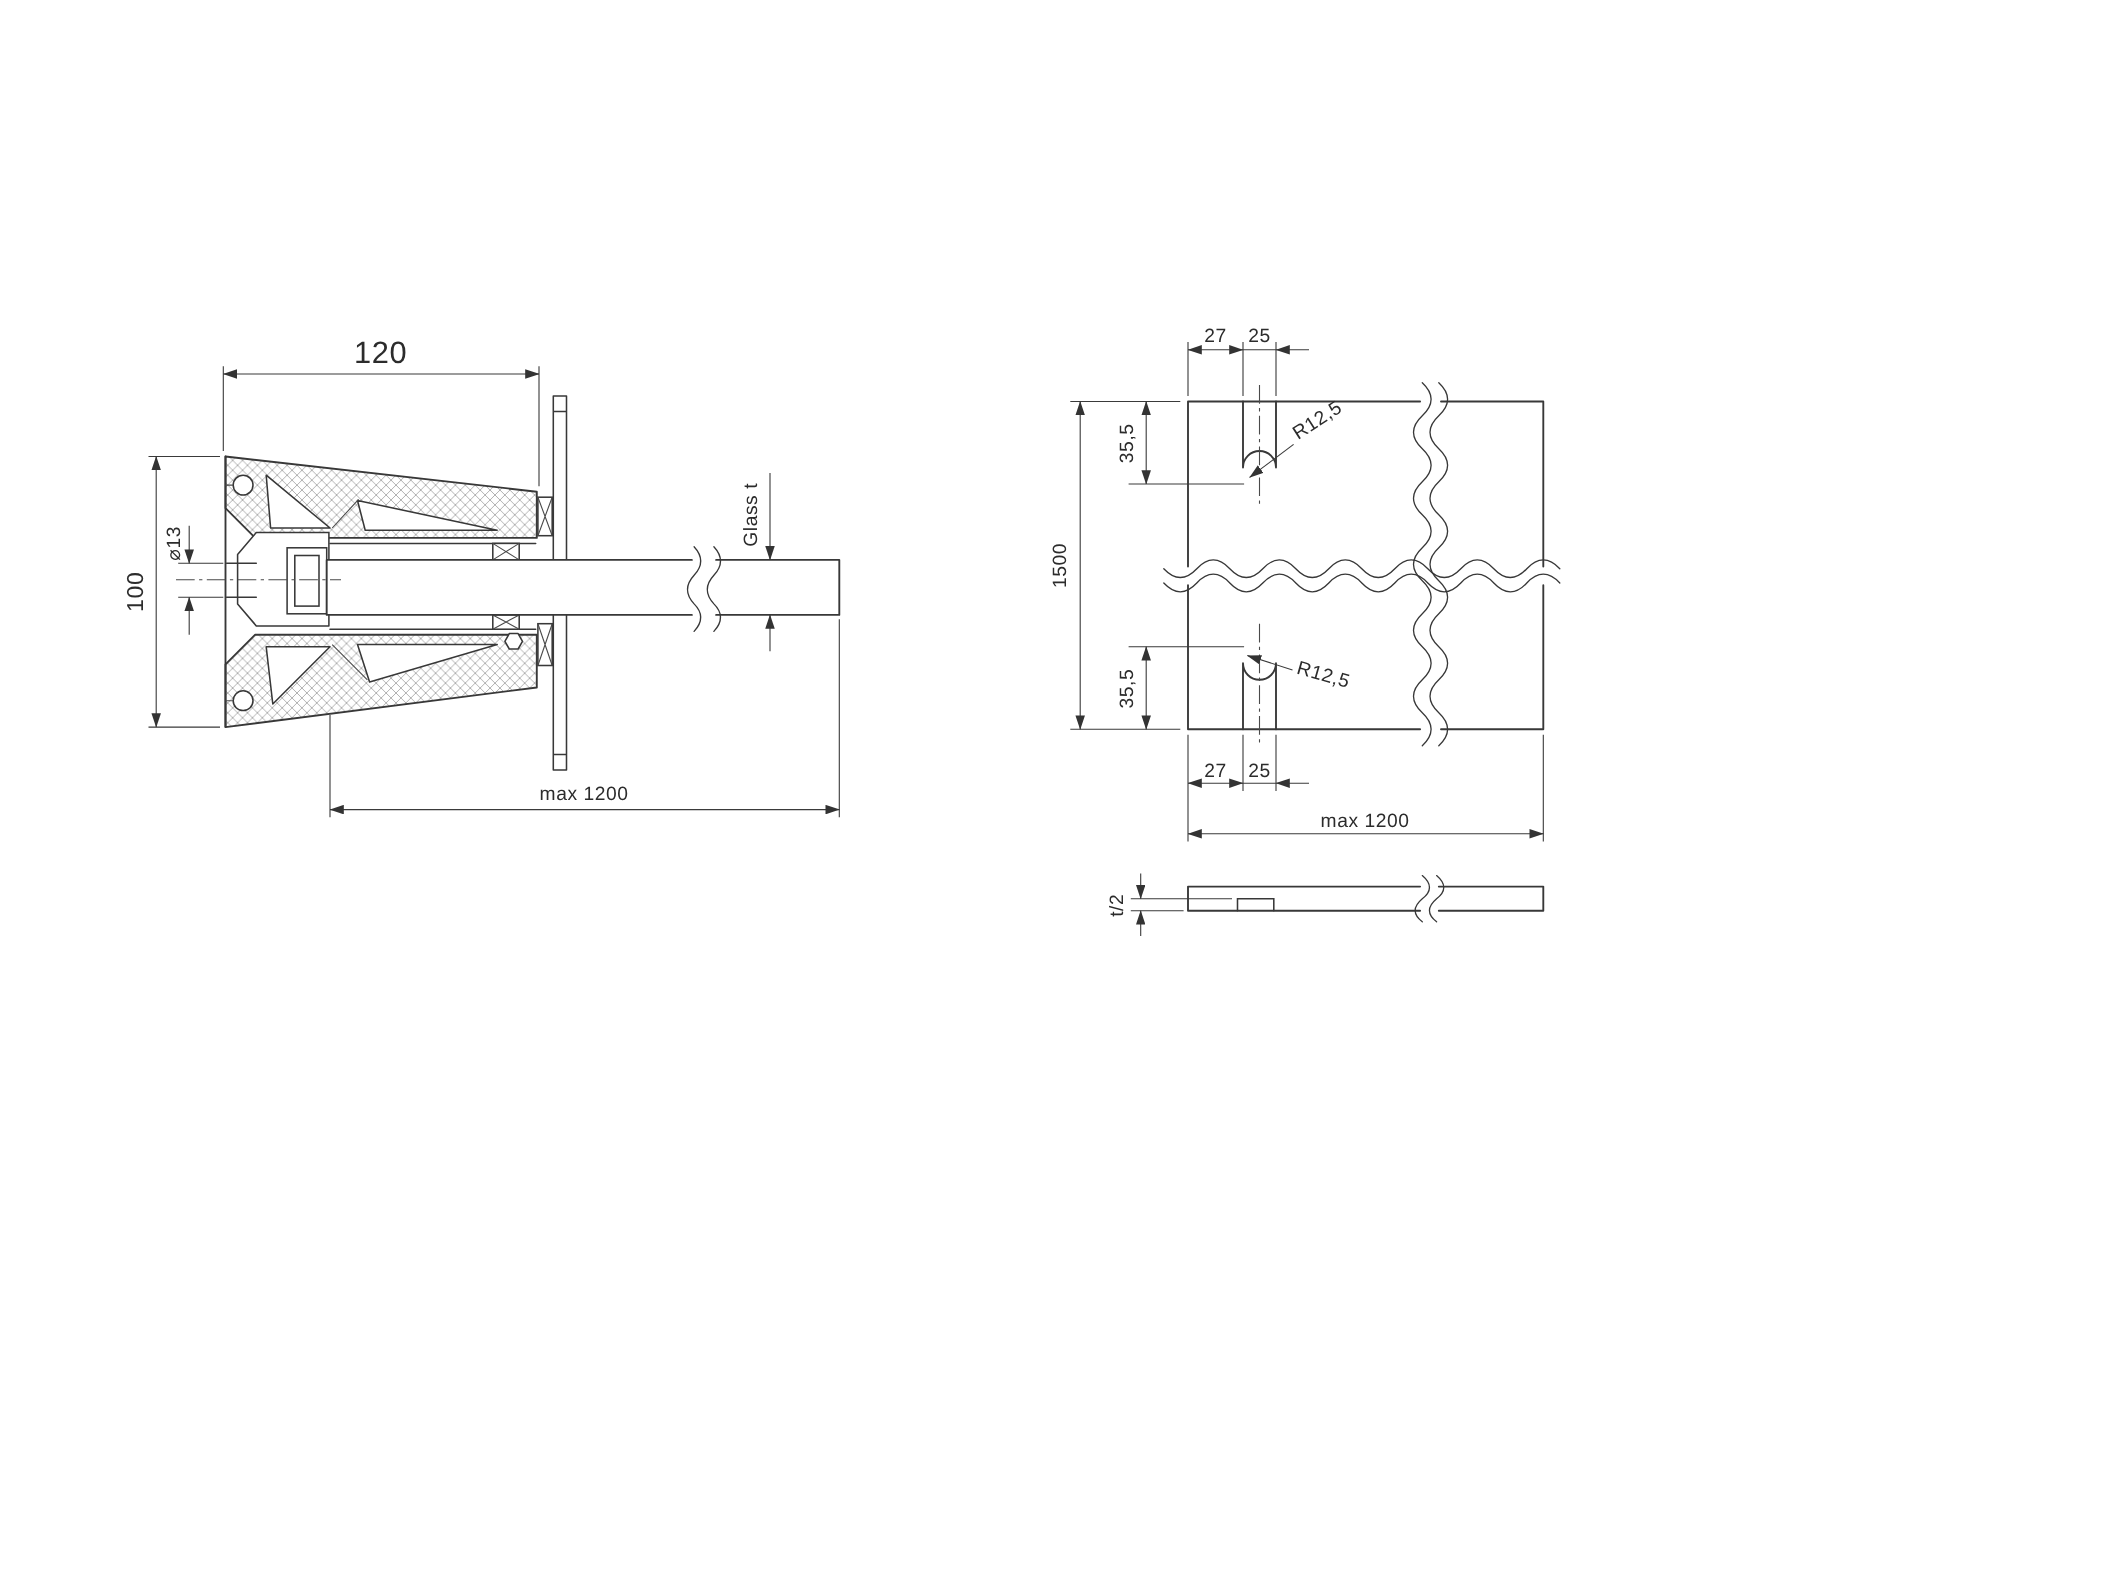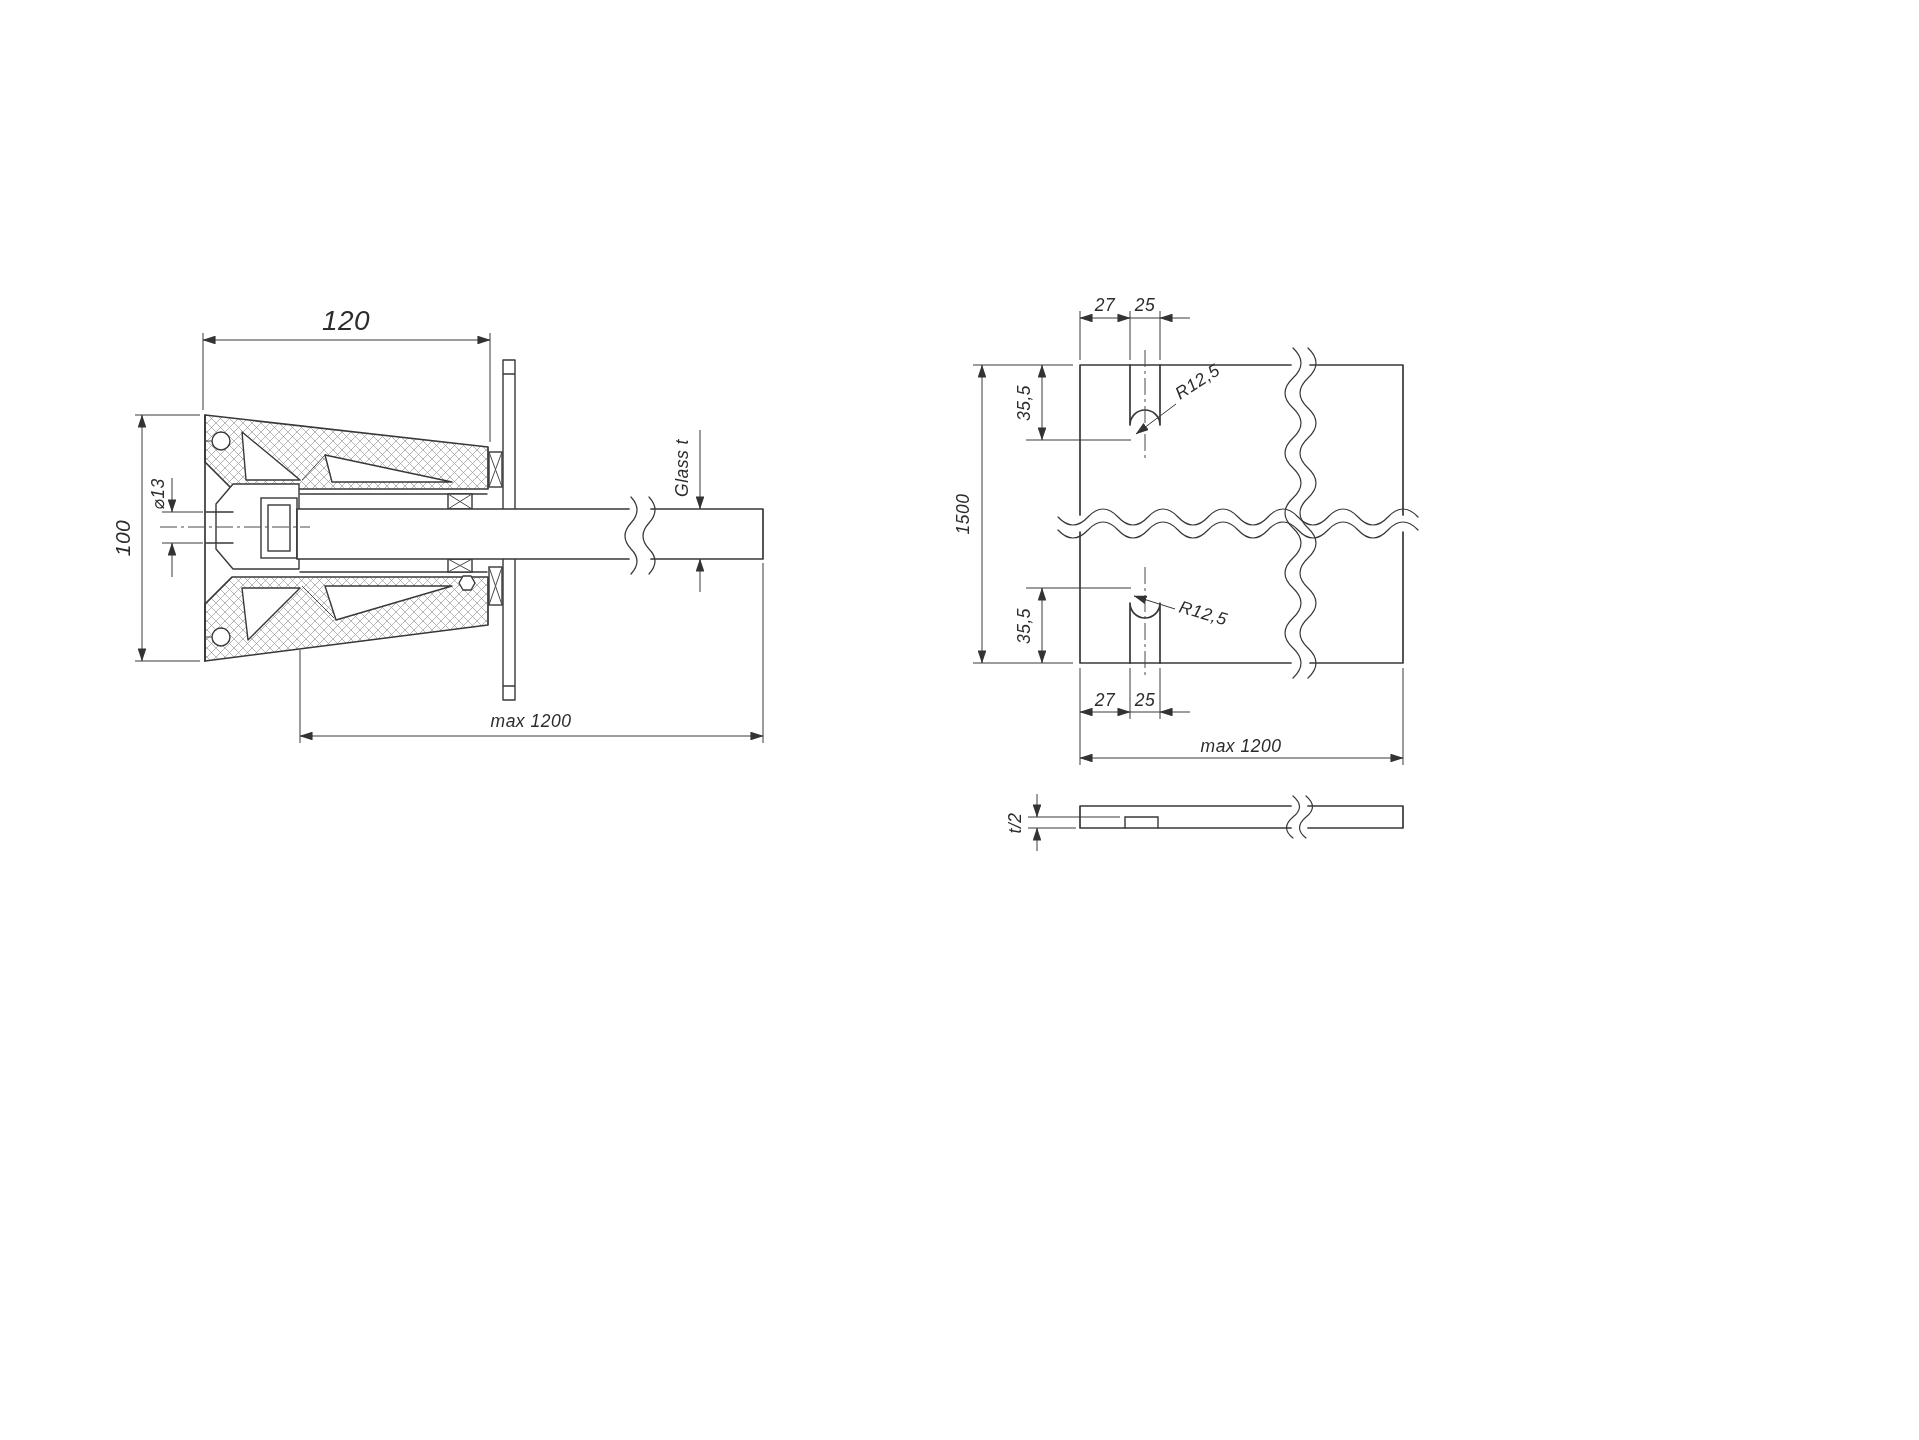--- a/index.html
+++ b/index.html
@@ -1,16 +1,16 @@
 <!DOCTYPE html>
 <html><head>
 <meta charset="utf-8">
 <style>
   html,body { margin:0; padding:0; background:#ffffff; }
-  .sheet { width:1919px; height:1440px; background:#ffffff; position:relative; overflow:hidden;font-style:italic; }
+  .sheet { width:1919px; height:1440px; background:#ffffff; position:relative; overflow:hidden; }
   svg { display:block; }
   .solid  { stroke:#383838; stroke-width:1.7; fill:none; stroke-linejoin:round; stroke-linecap:round; }
   .hatched{ fill:url(#xh); stroke:#383838; stroke-width:1.7; stroke-linejoin:round; }
   .void   { fill:#ffffff; stroke:#383838; stroke-width:1.4; stroke-linejoin:round; }
   .voidr  { fill:#ffffff; stroke:#383838; stroke-width:1.4; }
   .med    { stroke:#383838; stroke-width:1.4; fill:none; stroke-linecap:round; }
   .thin   { stroke:#4a4a4a; stroke-width:1; fill:none; }
   .wave   { stroke:#383838; stroke-width:1.2; fill:none; stroke-linecap:round; }
   .cl     { stroke:#4a4a4a; stroke-width:1; fill:none; stroke-dasharray:17 4 3 4; }
   .dim    { stroke:#3a3a3a; stroke-width:1; fill:none; }

